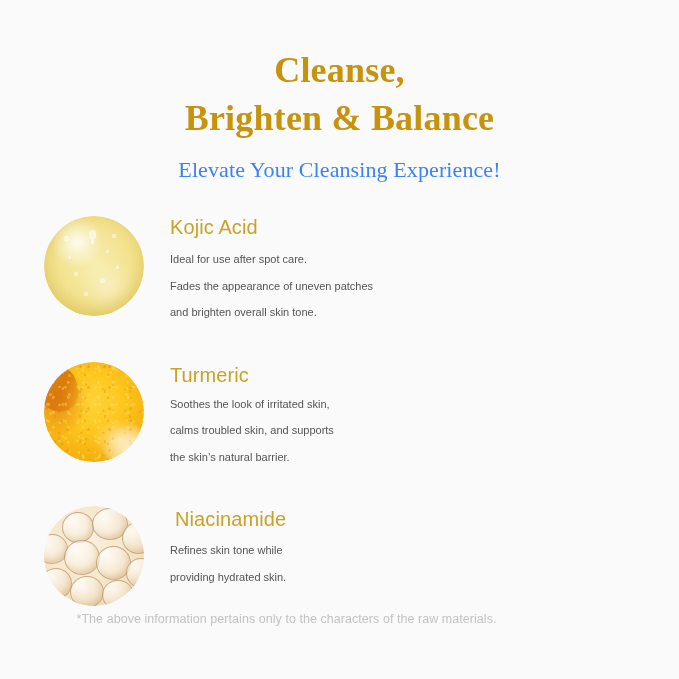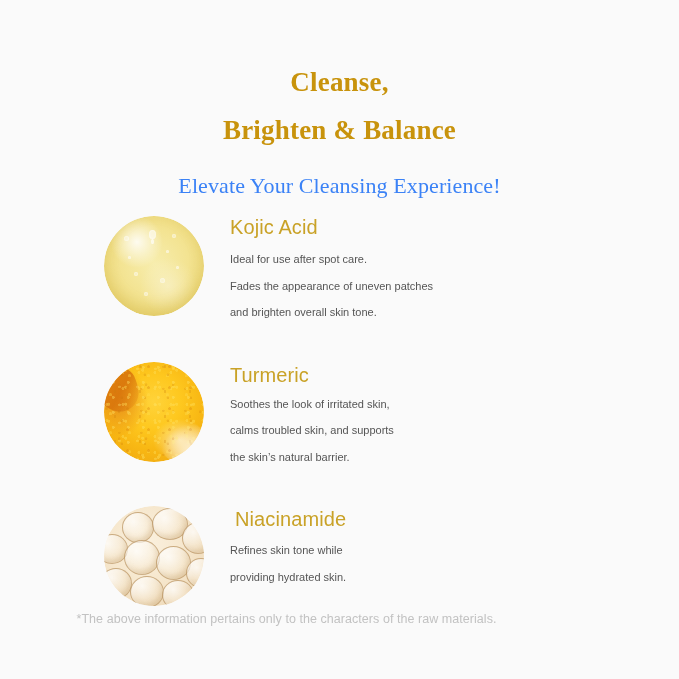--- a/index.html
+++ b/index.html
@@ -27,25 +27,25 @@
   .header {
     position: absolute;
     top: 46px;
     left: 0;
     width: 679px;
     text-align: center;
   }
   .title {
     font-family: "Liberation Serif", "DejaVu Serif", serif;
     font-weight: bold;
-    font-size: 27px;
+    font-size: 36px;
     line-height: 48px;
     color: #c8930c;
     letter-spacing: 0.2px;
-    margin: 12px;
+    margin: 0;
   }
   .title-line {
     display: block;
     white-space: nowrap;
   }
   .subtitle {
     font-family: "Liberation Serif", "DejaVu Serif", serif;
     font-weight: normal;
     font-size: 22px;
     line-height: 40px;
@@ -58,21 +58,21 @@
   .ingredients {
     position: absolute;
     top: 214px;
     left: 0;
     width: 679px;
   }
   .ingredient-row {
     position: relative;
     display: flex;
     align-items: flex-start;
-    padding-left: 104px;
+    padding-left: 44px;
     margin-bottom: 36px;
   }
   .ingredient-row:last-child {
     margin-bottom: 0;
   }
 
   .swatch {
     flex: 0 0 auto;
     width: 100px;
     height: 100px;

